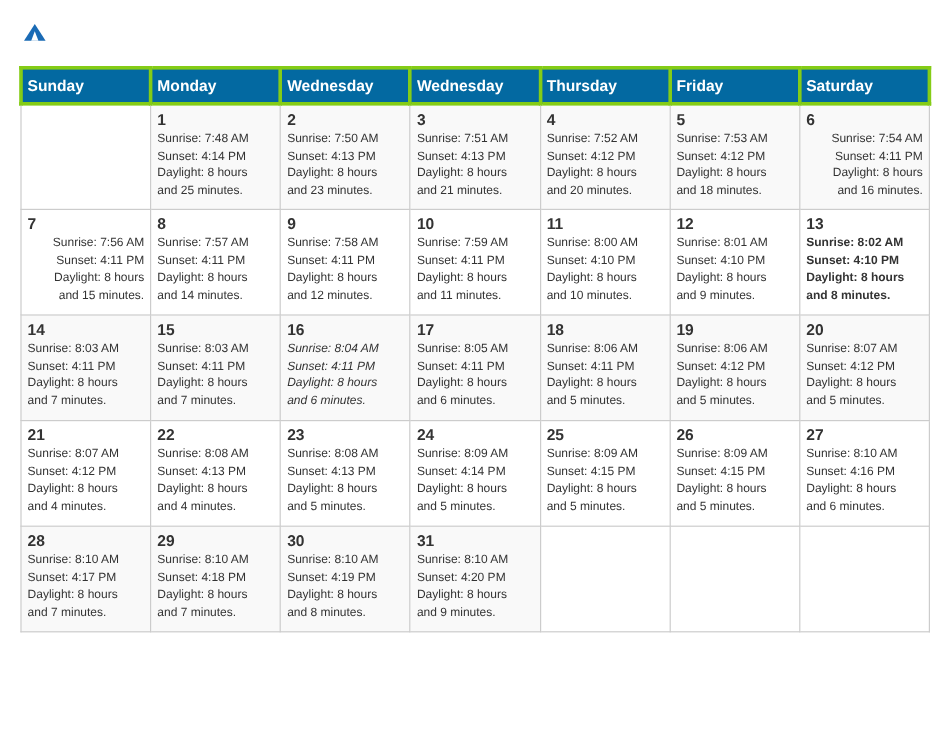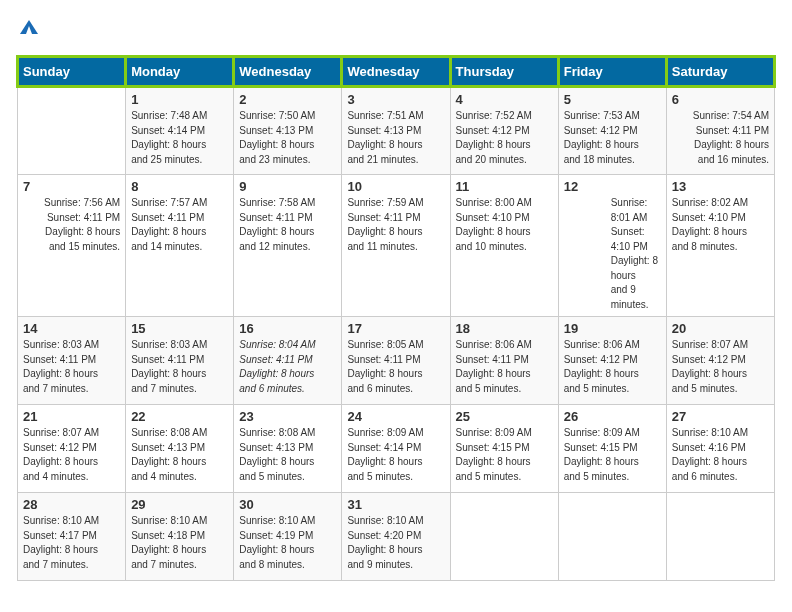--- a/index.html
+++ b/index.html
@@ -198,28 +198,28 @@
         </td>
         <td>
           <span class="day-num">11</span>
           <div class="day-info" style="white-space: pre-line;">Sunrise: 8:00 AM
 Sunset: 4:10 PM
 Daylight: 8 hours
 and 10 minutes.</div>
         </td>
         <td>
           <span class="day-num">12</span>
-          <div class="day-info" style="white-space: pre-line; margin-left: 47px;">Sunrise: 8:01 AM
+          <div class="day-info" style="white-space: pre-line;">Sunrise: 8:01 AM
 Sunset: 4:10 PM
 Daylight: 8 hours
 and 9 minutes.</div>
         </td>
         <td>
           <span class="day-num">13</span>
-          <div class="day-info" style="white-space: pre-line;">Sunrise: 8:02 AM
+          <div class="day-info" style="white-space: pre-line; font-weight: bold;">Sunrise: 8:02 AM
 Sunset: 4:10 PM
 Daylight: 8 hours
 and 8 minutes.</div>
         </td>
       </tr>
       <tr>
         <td>
           <span class="day-num">14</span>
           <div class="day-info" style="white-space: pre-line;">Sunrise: 8:03 AM
 Sunset: 4:11 PM

